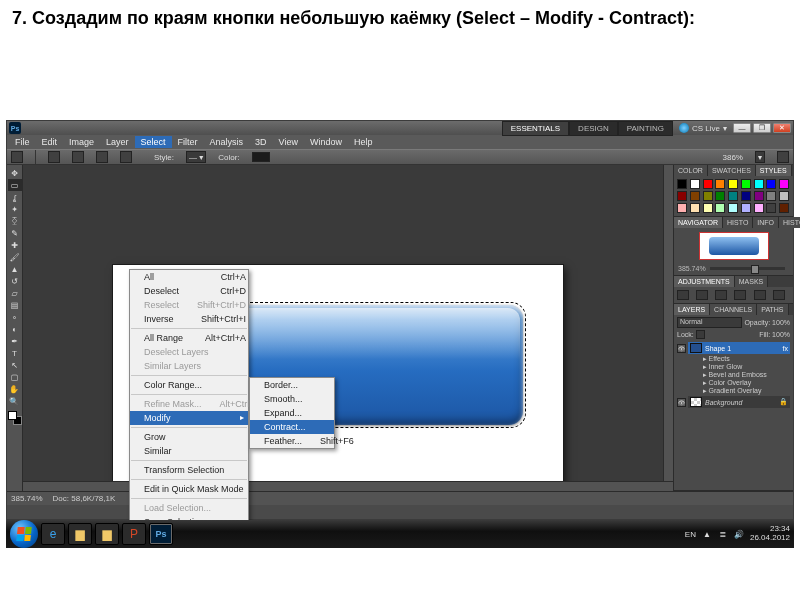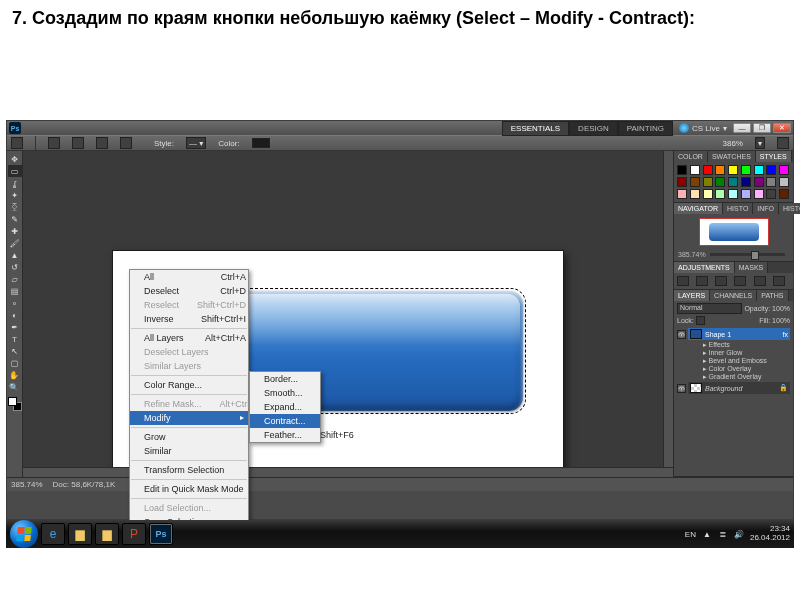--- a/index.html
+++ b/index.html
@@ -79,21 +79,21 @@
   
   .statusbar { height:14px; background:#535353; border-top:1px solid #2b2b2b; display:flex; align-items:center; font-size:8px; color:#ccc; padding:0 4px; gap:10px;}
   
   .menu { position:absolute; background:#f0f0f0; border:1px solid #8a8a8a; box-shadow:2px 2px 4px rgba(0,0,0,.4); font-size:9px; color:#222; }
   .menu .mi { display:flex; justify-content:space-between; padding:2px 2px 2px 14px; white-space:nowrap; gap:18px; position:relative;}
   .menu .mi.disabled { color:#9a9a9a; }
   .menu .mi.highlight { background:#2d6bb7; color:#fff; }
   .menu .mi .arrow { position:absolute; right:4px; font-size:8px;}
   .menu hr { border:none; border-top:1px solid #c8c8c8; margin:2px 1px; }
   .select-menu { left:122px; top:148px; width:120px; }
-  .modify-menu { left:242px; top:250px; width:72px; }
+  .modify-menu { left:242px; top:256px; width:86px; }
   
   .taskbar { position:absolute; left:6px; right:6px; bottom:52px; height:28px; background:linear-gradient(#3a3a3a,#0f0f0f 40%,#1a1a1a); display:flex; align-items:center; padding:0 4px; gap:3px;}
   .start { width:28px; height:28px; border-radius:50%; background:radial-gradient(circle at 35% 30%, #6fc6ff, #0564c8 55%, #023a77); display:flex; align-items:center; justify-content:center;}
   .win-flag { width:14px; height:14px; display:grid; grid-template-columns:1fr 1fr; grid-template-rows:1fr 1fr; gap:1px; transform:skewX(-6deg);}
   .win-flag div:nth-child(1){background:#f25022;} .win-flag div:nth-child(2){background:#7fba00;}
   .win-flag div:nth-child(3){background:#00a4ef;} .win-flag div:nth-child(4){background:#ffb900;}
   .task-ic { width:24px; height:22px; background:#2b2b2b; border:1px solid #000; border-radius:2px; display:flex; align-items:center; justify-content:center; font-size:12px;}
   .task-ic.active { background:#4a4a4a; box-shadow:inset 0 0 0 1px #6a6a6a;}
   .task-ic.ie { color:#3aa0ea;}
   .task-ic.folder { color:#f0c868;}
@@ -126,20 +126,33 @@
         <span>CS Live</span> ▾
       </div>
       <div class="win-controls">
         <div class="win-btn">—</div>
         <div class="win-btn">❐</div>
         <div class="win-btn close">✕</div>
       </div>
     </div>
   </div>
 
+  <div class="menubar">
+    <span>File</span>
+    <span>Edit</span>
+    <span>Image</span>
+    <span>Layer</span>
+    <span class="active">Select</span>
+    <span>Filter</span>
+    <span>Analysis</span>
+    <span>3D</span>
+    <span>View</span>
+    <span>Window</span>
+    <span>Help</span>
+  </div>
 
   <div class="optionsbar">
     <div class="opt-icon"></div>
     <div class="sep"></div>
     <div class="opt-icon"></div>
     <div class="opt-icon"></div>
     <div class="opt-icon"></div>
     <div class="opt-icon"></div>
     <span class="hand">Style:</span>
     <div class="opt-sel">— ▾</div>
@@ -322,21 +335,21 @@
       <div class="mi disabled">
         <span>Reselect</span>
         <span>Shift+Ctrl+D</span>
       </div>
       <div class="mi">
         <span>Inverse</span>
         <span>Shift+Ctrl+I</span>
       </div>
       <hr>
       <div class="mi">
-        <span>All Layers</span>
+        <span>All Range</span>
         <span>Alt+Ctrl+A</span>
       </div>
       <div class="mi disabled">
         <span>Deselect Layers</span>
       </div>
       <div class="mi disabled">
         <span>Similar Layers</span>
       </div>
       <hr>
       <div class="mi">

